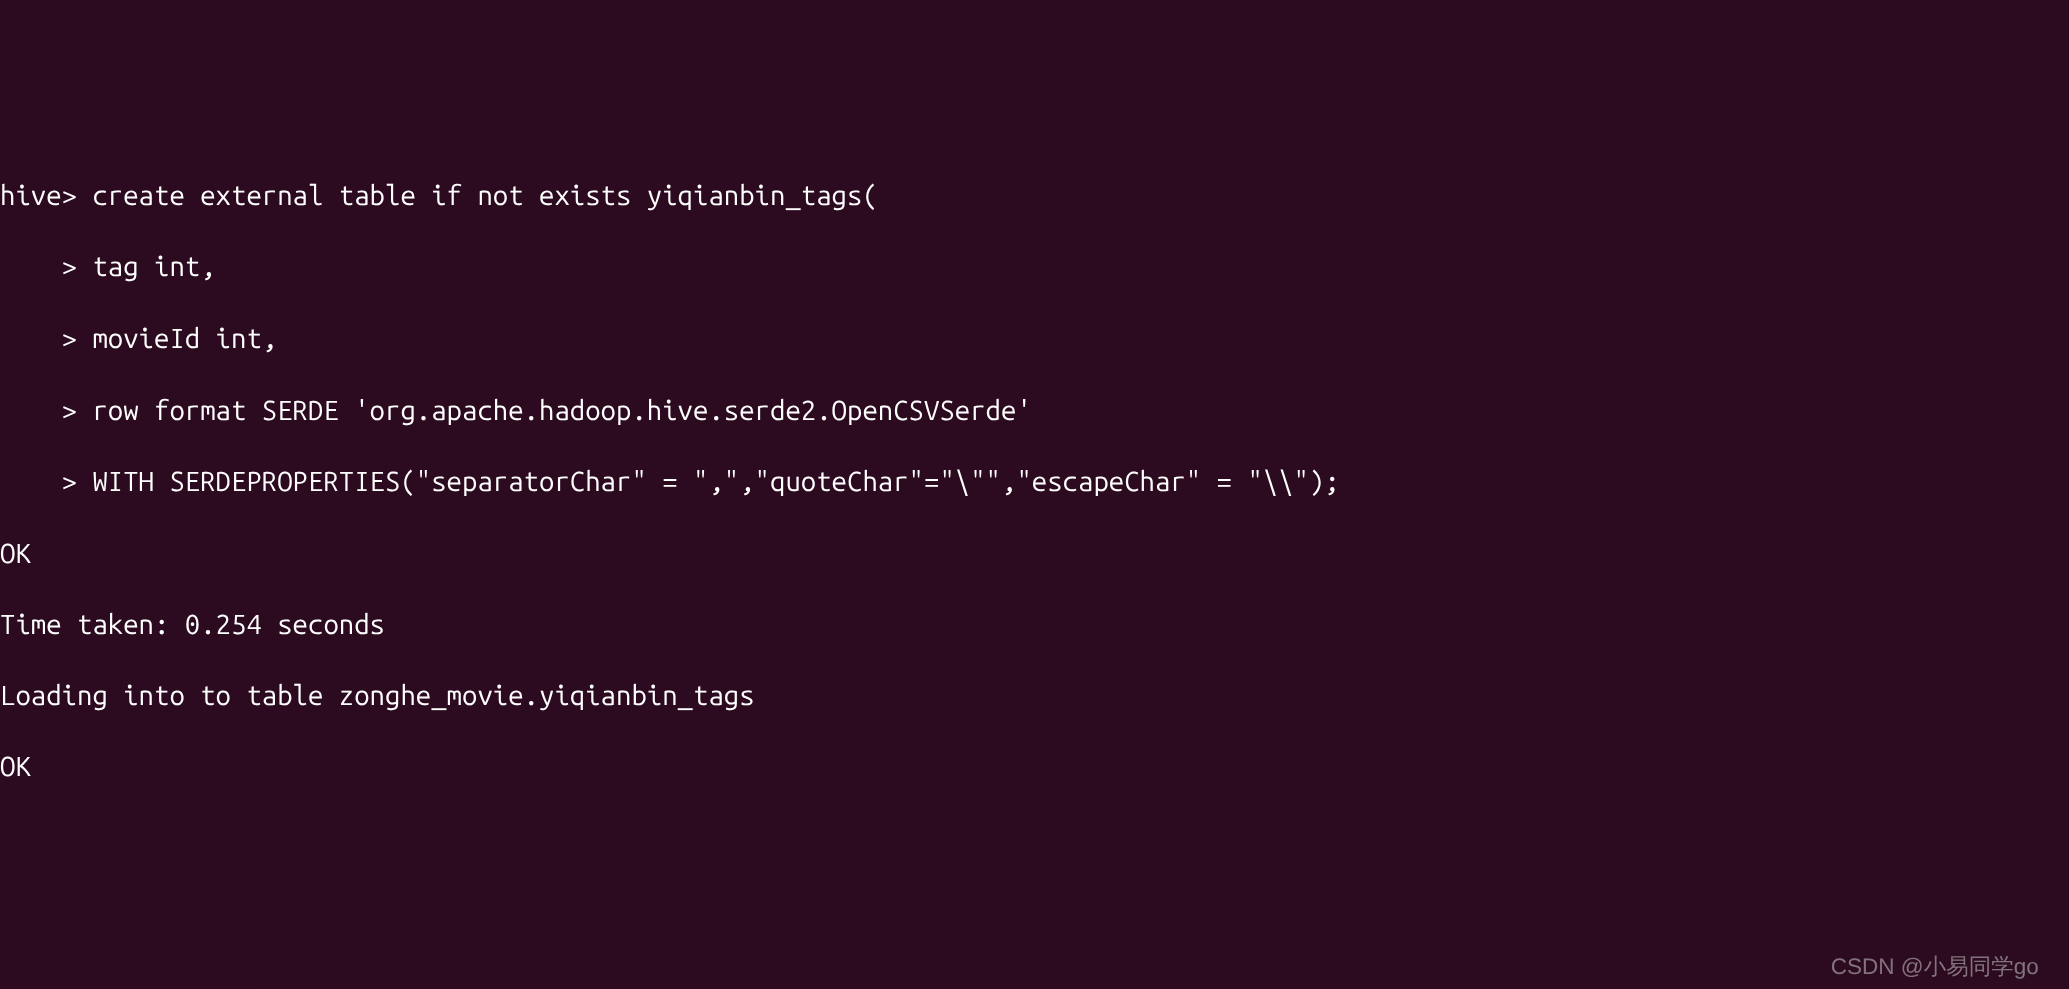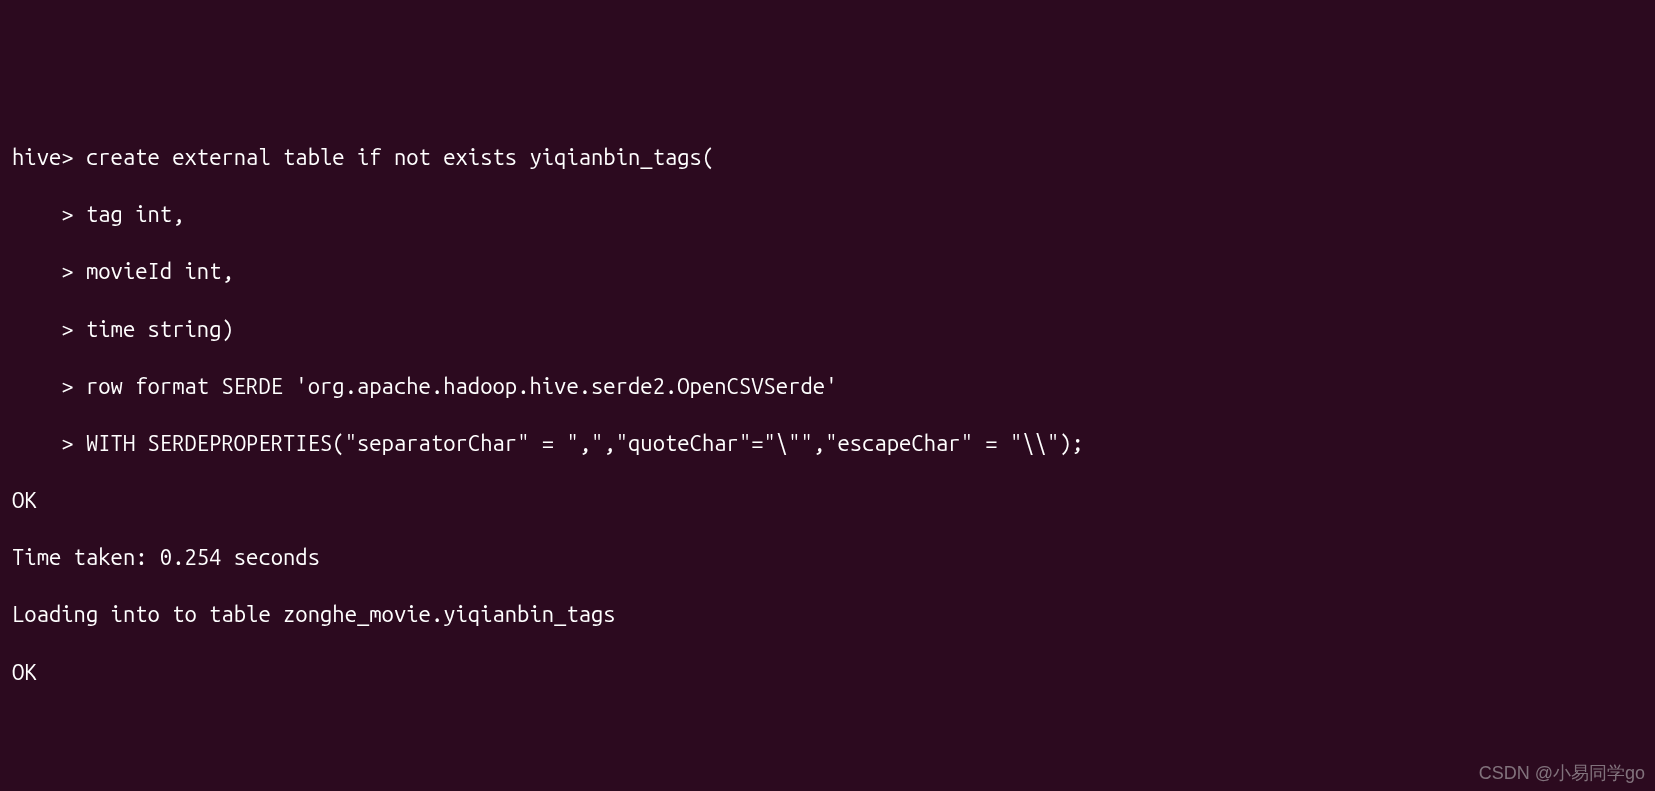--- a/index.html
+++ b/index.html
@@ -17,41 +17,39 @@
       white-space: pre;
       overflow: hidden;
       width: 1655px;
       height: 791px;
     }
     .terminal {
       padding: 0;
     }
     .line {
       display: block;
-      padding-left: 12px;
     }
     .watermark {
       position: absolute;
       bottom: 6px;
-      right: 10px;
+      right: 24px;
       color: rgba(200, 200, 200, 0.55);
       font-size: 18px;
       font-family: sans-serif;
     }
   </style>
 </head>
 <body>
 
 
 
 <div class="terminal">
 <span class="line"><span>hive&gt;</span><span> create external table if not exists yiqianbin_tags(</span></span>
 <span class="line"><span>    &gt;</span><span> tag int,</span></span>
 <span class="line"><span>    &gt;</span><span> movieId int,</span></span>
-<span class="line"><span>    &gt;</span><span> time string)</span></span>
 <span class="line"><span>    &gt;</span><span> row format SERDE 'org.apache.hadoop.hive.serde2.OpenCSVSerde'</span></span>
 <span class="line"><span>    &gt;</span><span> WITH SERDEPROPERTIES("separatorChar" = ",","quoteChar"="\"","escapeChar" = "\\");</span></span>
 <span class="line">OK</span>
 <span class="line">Time taken: 0.254 seconds</span>
 <span class="line">Loading into to table zonghe_movie.yiqianbin_tags</span>
 <span class="line">OK</span>
 
 
 
 

